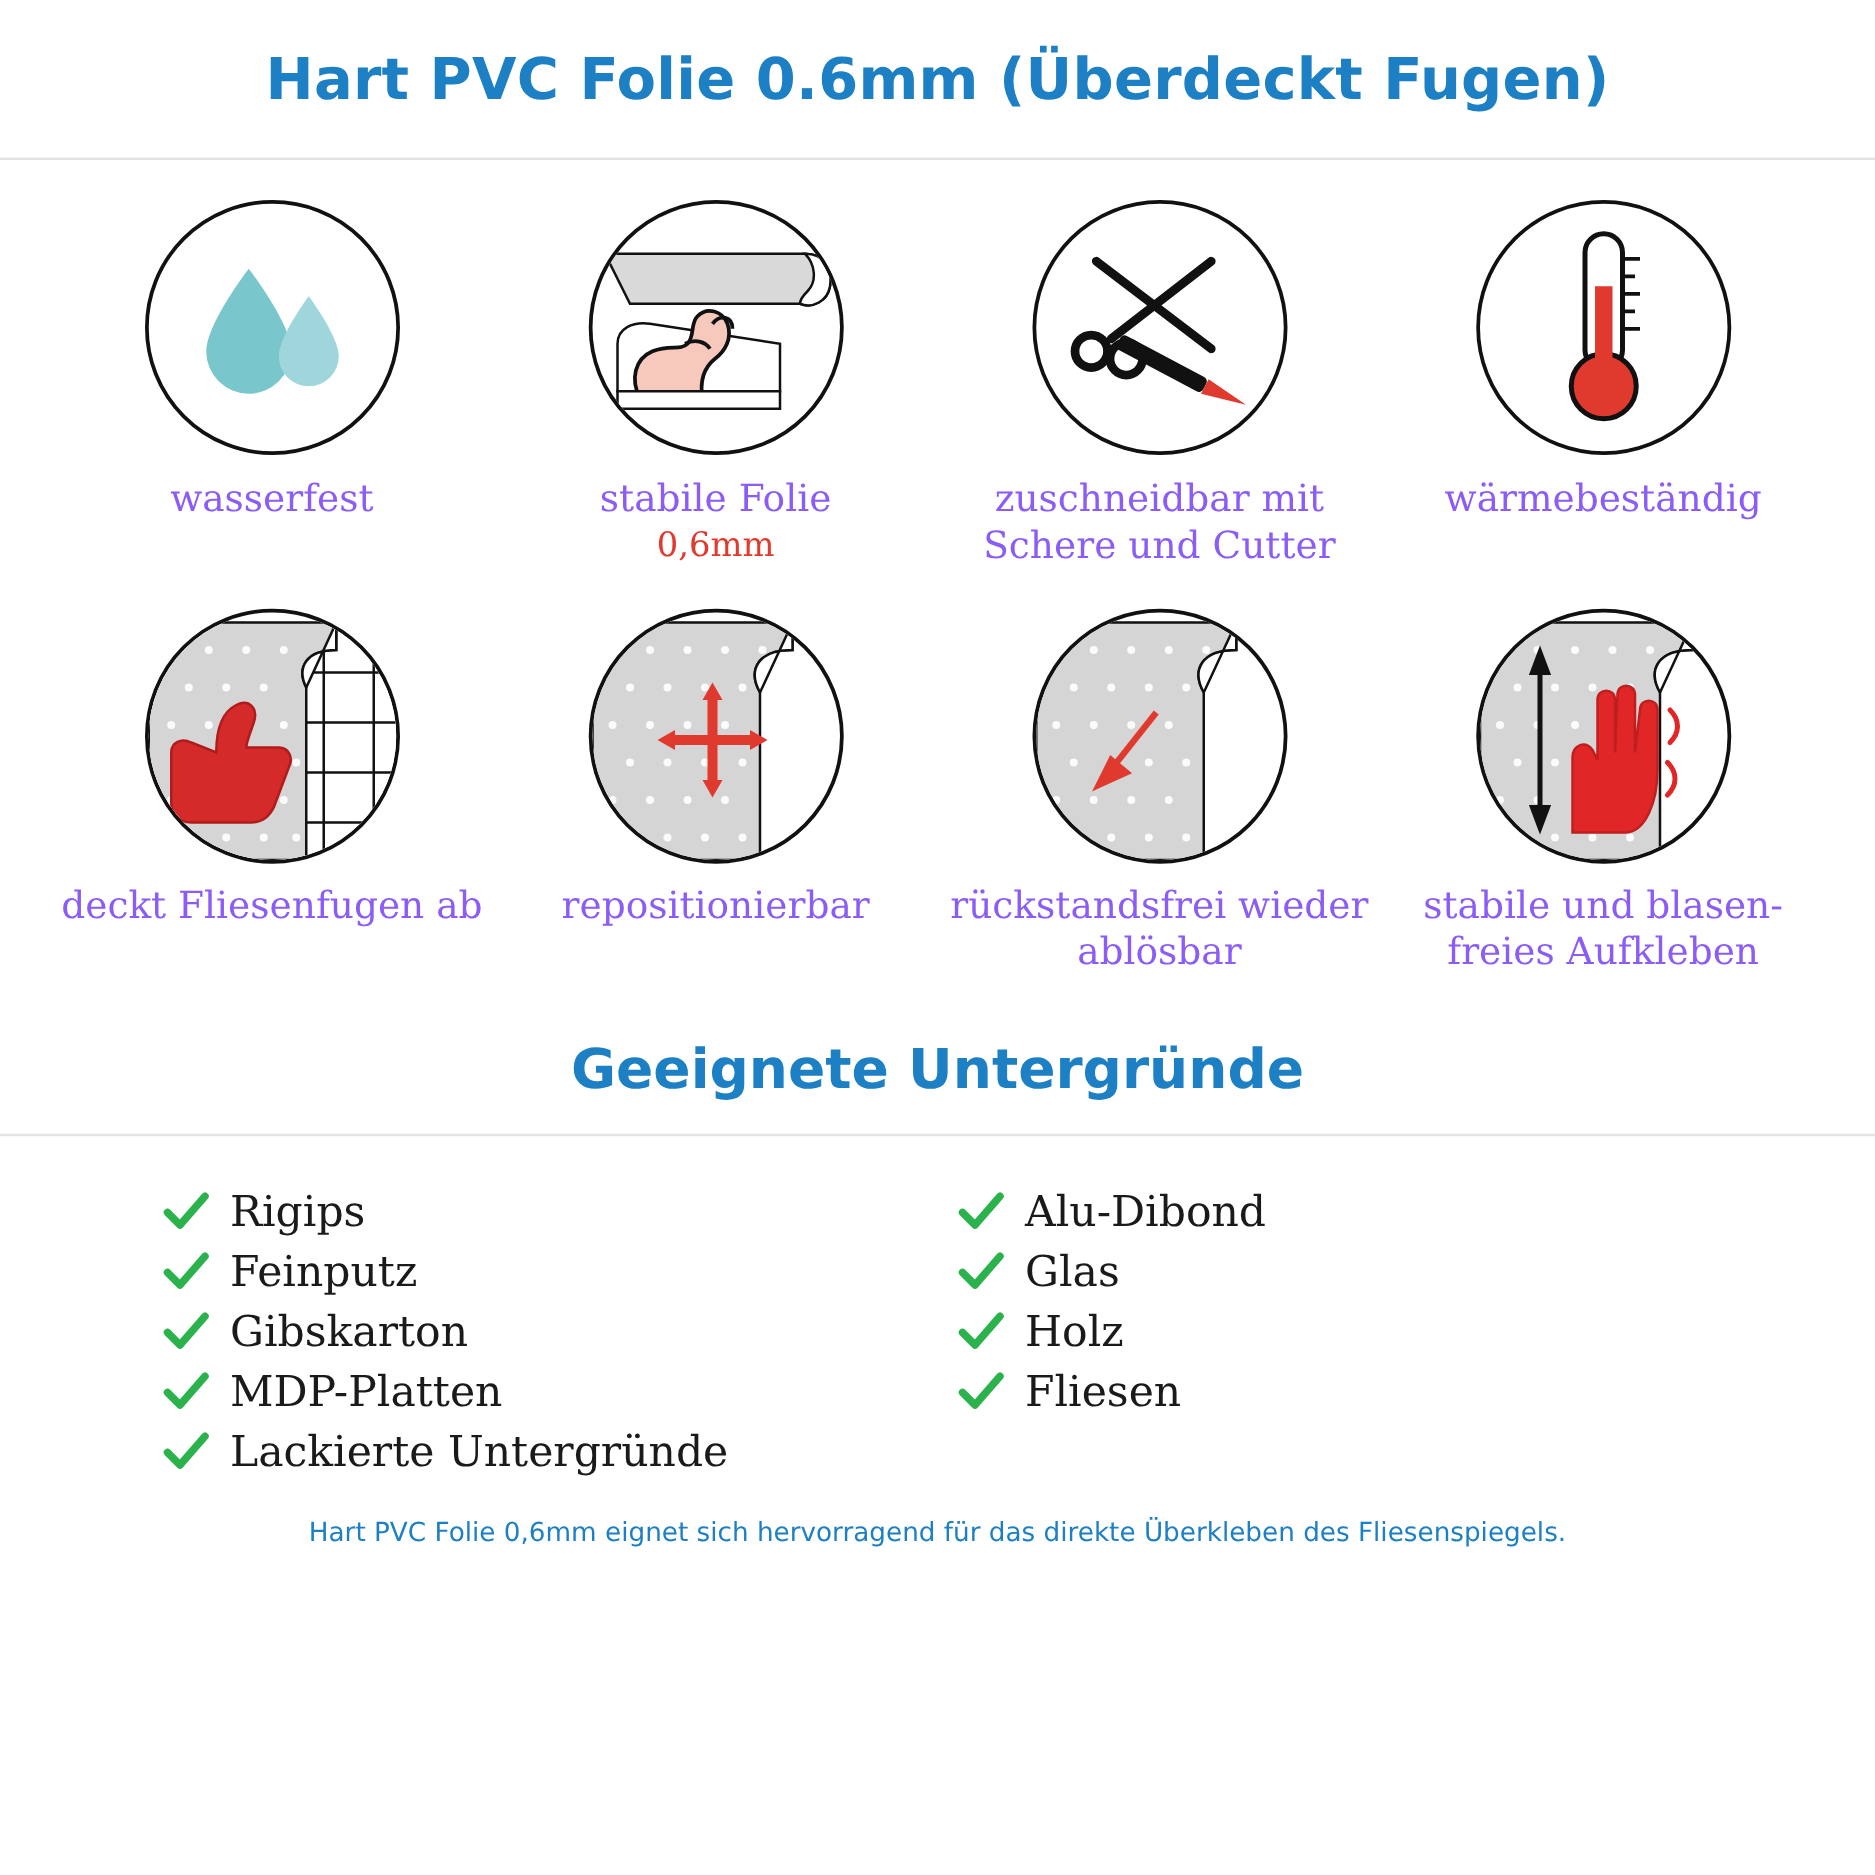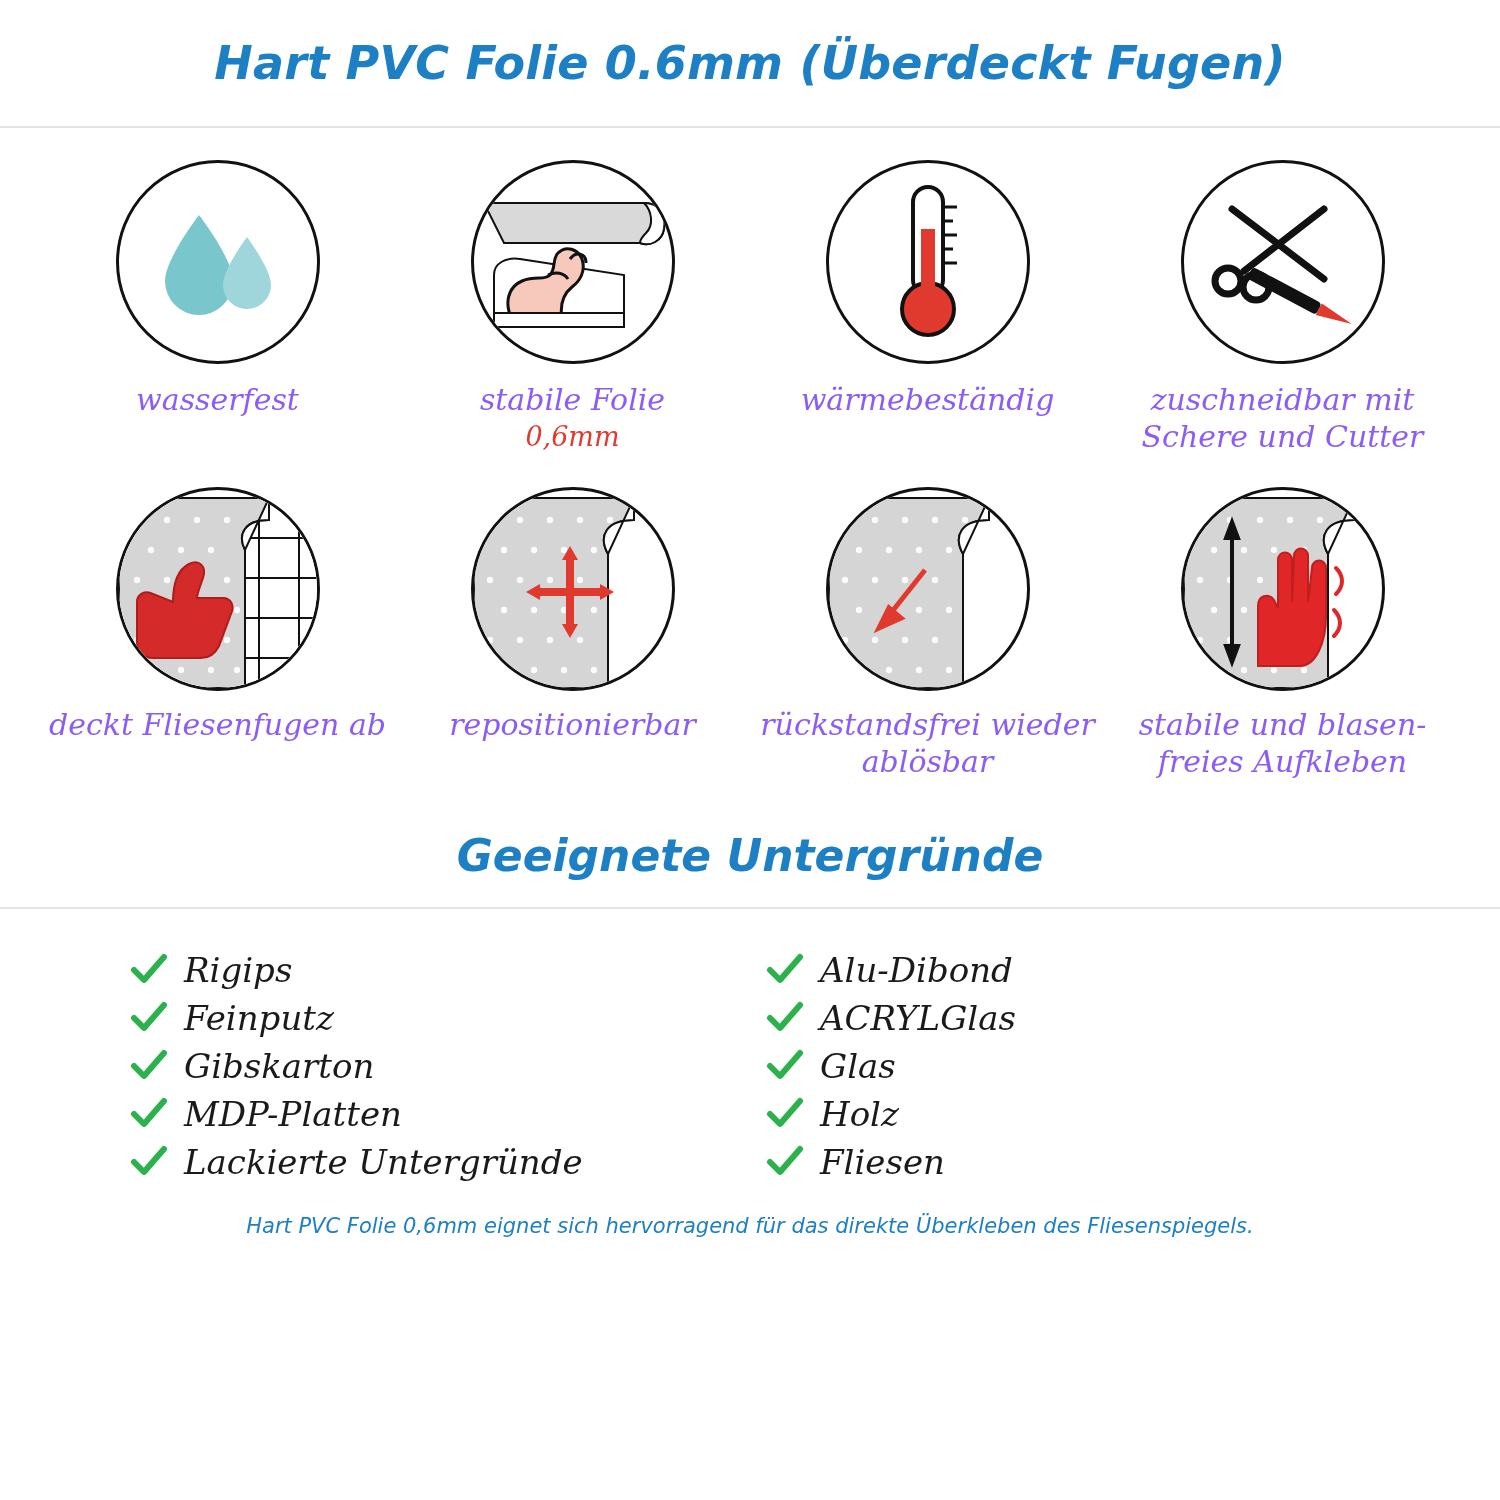--- a/index.html
+++ b/index.html
@@ -12,21 +12,20 @@
     background: #ffffff;
     font-family: "DejaVu Sans", sans-serif;
     color: #1a1a1a;
     overflow: hidden;
   }
   .page {
     position: relative;
     width: 1500px;
     height: 1260px;
     box-sizing: border-box;
-    font-style: italic;
   }
 
   
   .header {
     height: 126px;
     display: flex;
     align-items: center;
     justify-content: center;
     border-bottom: 2px solid #e3e3e3;
   }
@@ -169,49 +168,49 @@
           <rect x="20" y="150" width="130" height="14" fill="#ffffff" stroke="#111" stroke-width="2"></rect>
         </svg>
       </div>
       <div class="feature-label">stabile Folie</div>
       <div class="feature-sub">0,6mm</div>
     </div>
 
     <div class="feature">
       <div class="icon-circle">
         <svg width="198" height="198" viewBox="0 0 198 198">
+          <g stroke="#111" stroke-width="7" fill="none" stroke-linecap="round">
+            <line x1="48" y1="46" x2="140" y2="116"></line>
+            <line x1="140" y1="46" x2="60" y2="108"></line>
+            <circle cx="44" cy="118" r="13"></circle>
+            <circle cx="72" cy="124" r="13"></circle>
+          </g>
+          <g transform="rotate(28 120 140)">
+            <rect x="58" y="132" width="78" height="13" rx="4" fill="#111"></rect>
+            <path d="M136 132 L172 136 L136 145 Z" fill="#e03a2f"></path>
+          </g>
+        </svg>
+      </div>
+      <div class="feature-label">zuschneidbar mit Schere und Cutter</div>
+    </div>
+
+    <div class="feature">
+      <div class="icon-circle">
+        <svg width="198" height="198" viewBox="0 0 198 198">
           <rect x="84" y="24" width="30" height="108" rx="15" fill="#ffffff" stroke="#111" stroke-width="4"></rect>
           <circle cx="99" cy="146" r="26" fill="#e03a2f" stroke="#111" stroke-width="4"></circle>
           <rect x="92" y="66" width="14" height="80" fill="#e03a2f"></rect>
           <line x1="114" y1="44" x2="128" y2="44" stroke="#111" stroke-width="3"></line>
           <line x1="114" y1="58" x2="124" y2="58" stroke="#111" stroke-width="3"></line>
           <line x1="114" y1="72" x2="128" y2="72" stroke="#111" stroke-width="3"></line>
           <line x1="114" y1="86" x2="124" y2="86" stroke="#111" stroke-width="3"></line>
           <line x1="114" y1="100" x2="128" y2="100" stroke="#111" stroke-width="3"></line>
         </svg>
       </div>
       <div class="feature-label">wärmebeständig</div>
-    </div>
-
-    <div class="feature">
-      <div class="icon-circle">
-        <svg width="198" height="198" viewBox="0 0 198 198">
-          <g stroke="#111" stroke-width="7" fill="none" stroke-linecap="round">
-            <line x1="48" y1="46" x2="140" y2="116"></line>
-            <line x1="140" y1="46" x2="60" y2="108"></line>
-            <circle cx="44" cy="118" r="13"></circle>
-            <circle cx="72" cy="124" r="13"></circle>
-          </g>
-          <g transform="rotate(28 120 140)">
-            <rect x="58" y="132" width="78" height="13" rx="4" fill="#111"></rect>
-            <path d="M136 132 L172 136 L136 145 Z" fill="#e03a2f"></path>
-          </g>
-        </svg>
-      </div>
-      <div class="feature-label">zuschneidbar mit Schere und Cutter</div>
     </div>
   </div>
 
   <div class="features row2">
 
     <div class="feature">
       <div class="icon-circle">
         <svg width="198" height="198" viewBox="0 0 198 198">
           <rect x="0" y="8" width="198" height="190" fill="#ffffff"></rect>
           <g stroke="#111" stroke-width="2" fill="none">
@@ -452,28 +451,20 @@
             </svg>
         </span>
         <span class="sub-text">Alu-Dibond</span>
       </li>
       <li class="sub-item">
         <span class="check">
           <svg width="38" height="38" viewBox="0 0 38 38">
               <path d="M4 19 L14 29 L34 6" fill="none" stroke="#2bb24c" stroke-width="6" stroke-linecap="round" stroke-linejoin="round"></path>
             </svg>
         </span>
-        <span class="sub-text">ACRYLGlas</span>
-      </li>
-      <li class="sub-item">
-        <span class="check">
-          <svg width="38" height="38" viewBox="0 0 38 38">
-              <path d="M4 19 L14 29 L34 6" fill="none" stroke="#2bb24c" stroke-width="6" stroke-linecap="round" stroke-linejoin="round"></path>
-            </svg>
-        </span>
         <span class="sub-text">Glas</span>
       </li>
       <li class="sub-item">
         <span class="check">
           <svg width="38" height="38" viewBox="0 0 38 38">
               <path d="M4 19 L14 29 L34 6" fill="none" stroke="#2bb24c" stroke-width="6" stroke-linecap="round" stroke-linejoin="round"></path>
             </svg>
         </span>
         <span class="sub-text">Holz</span>
       </li>

